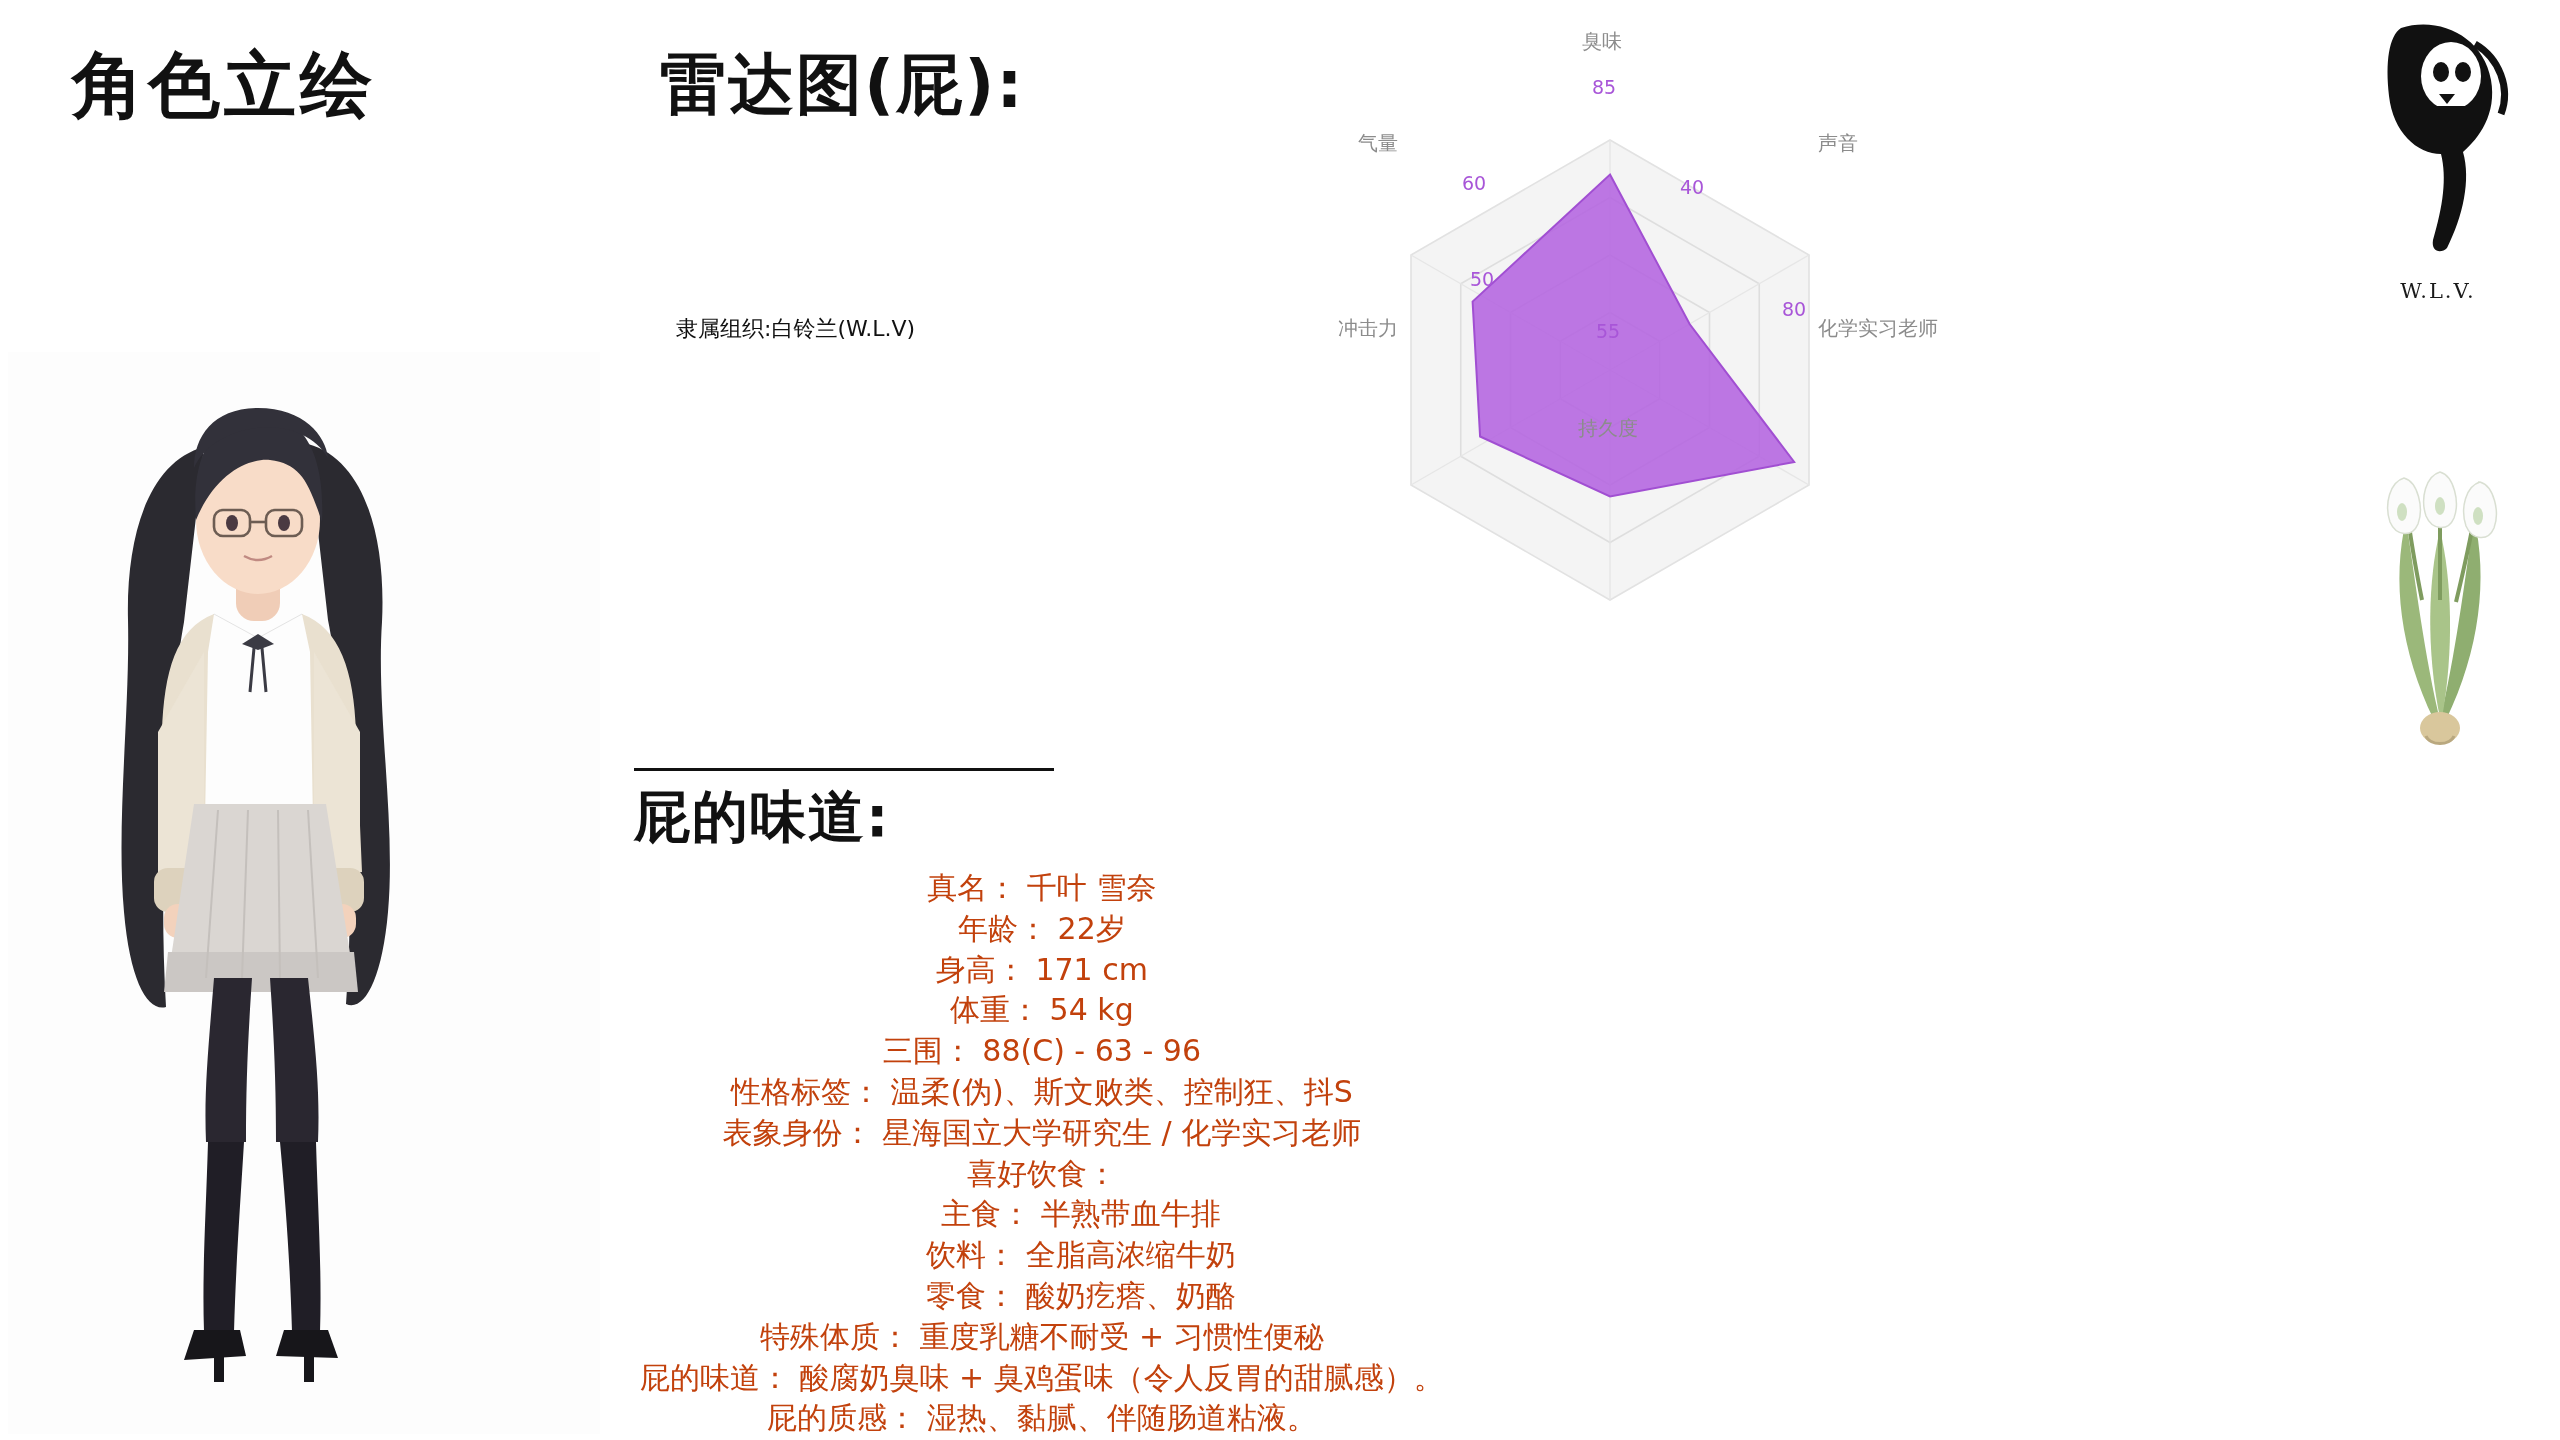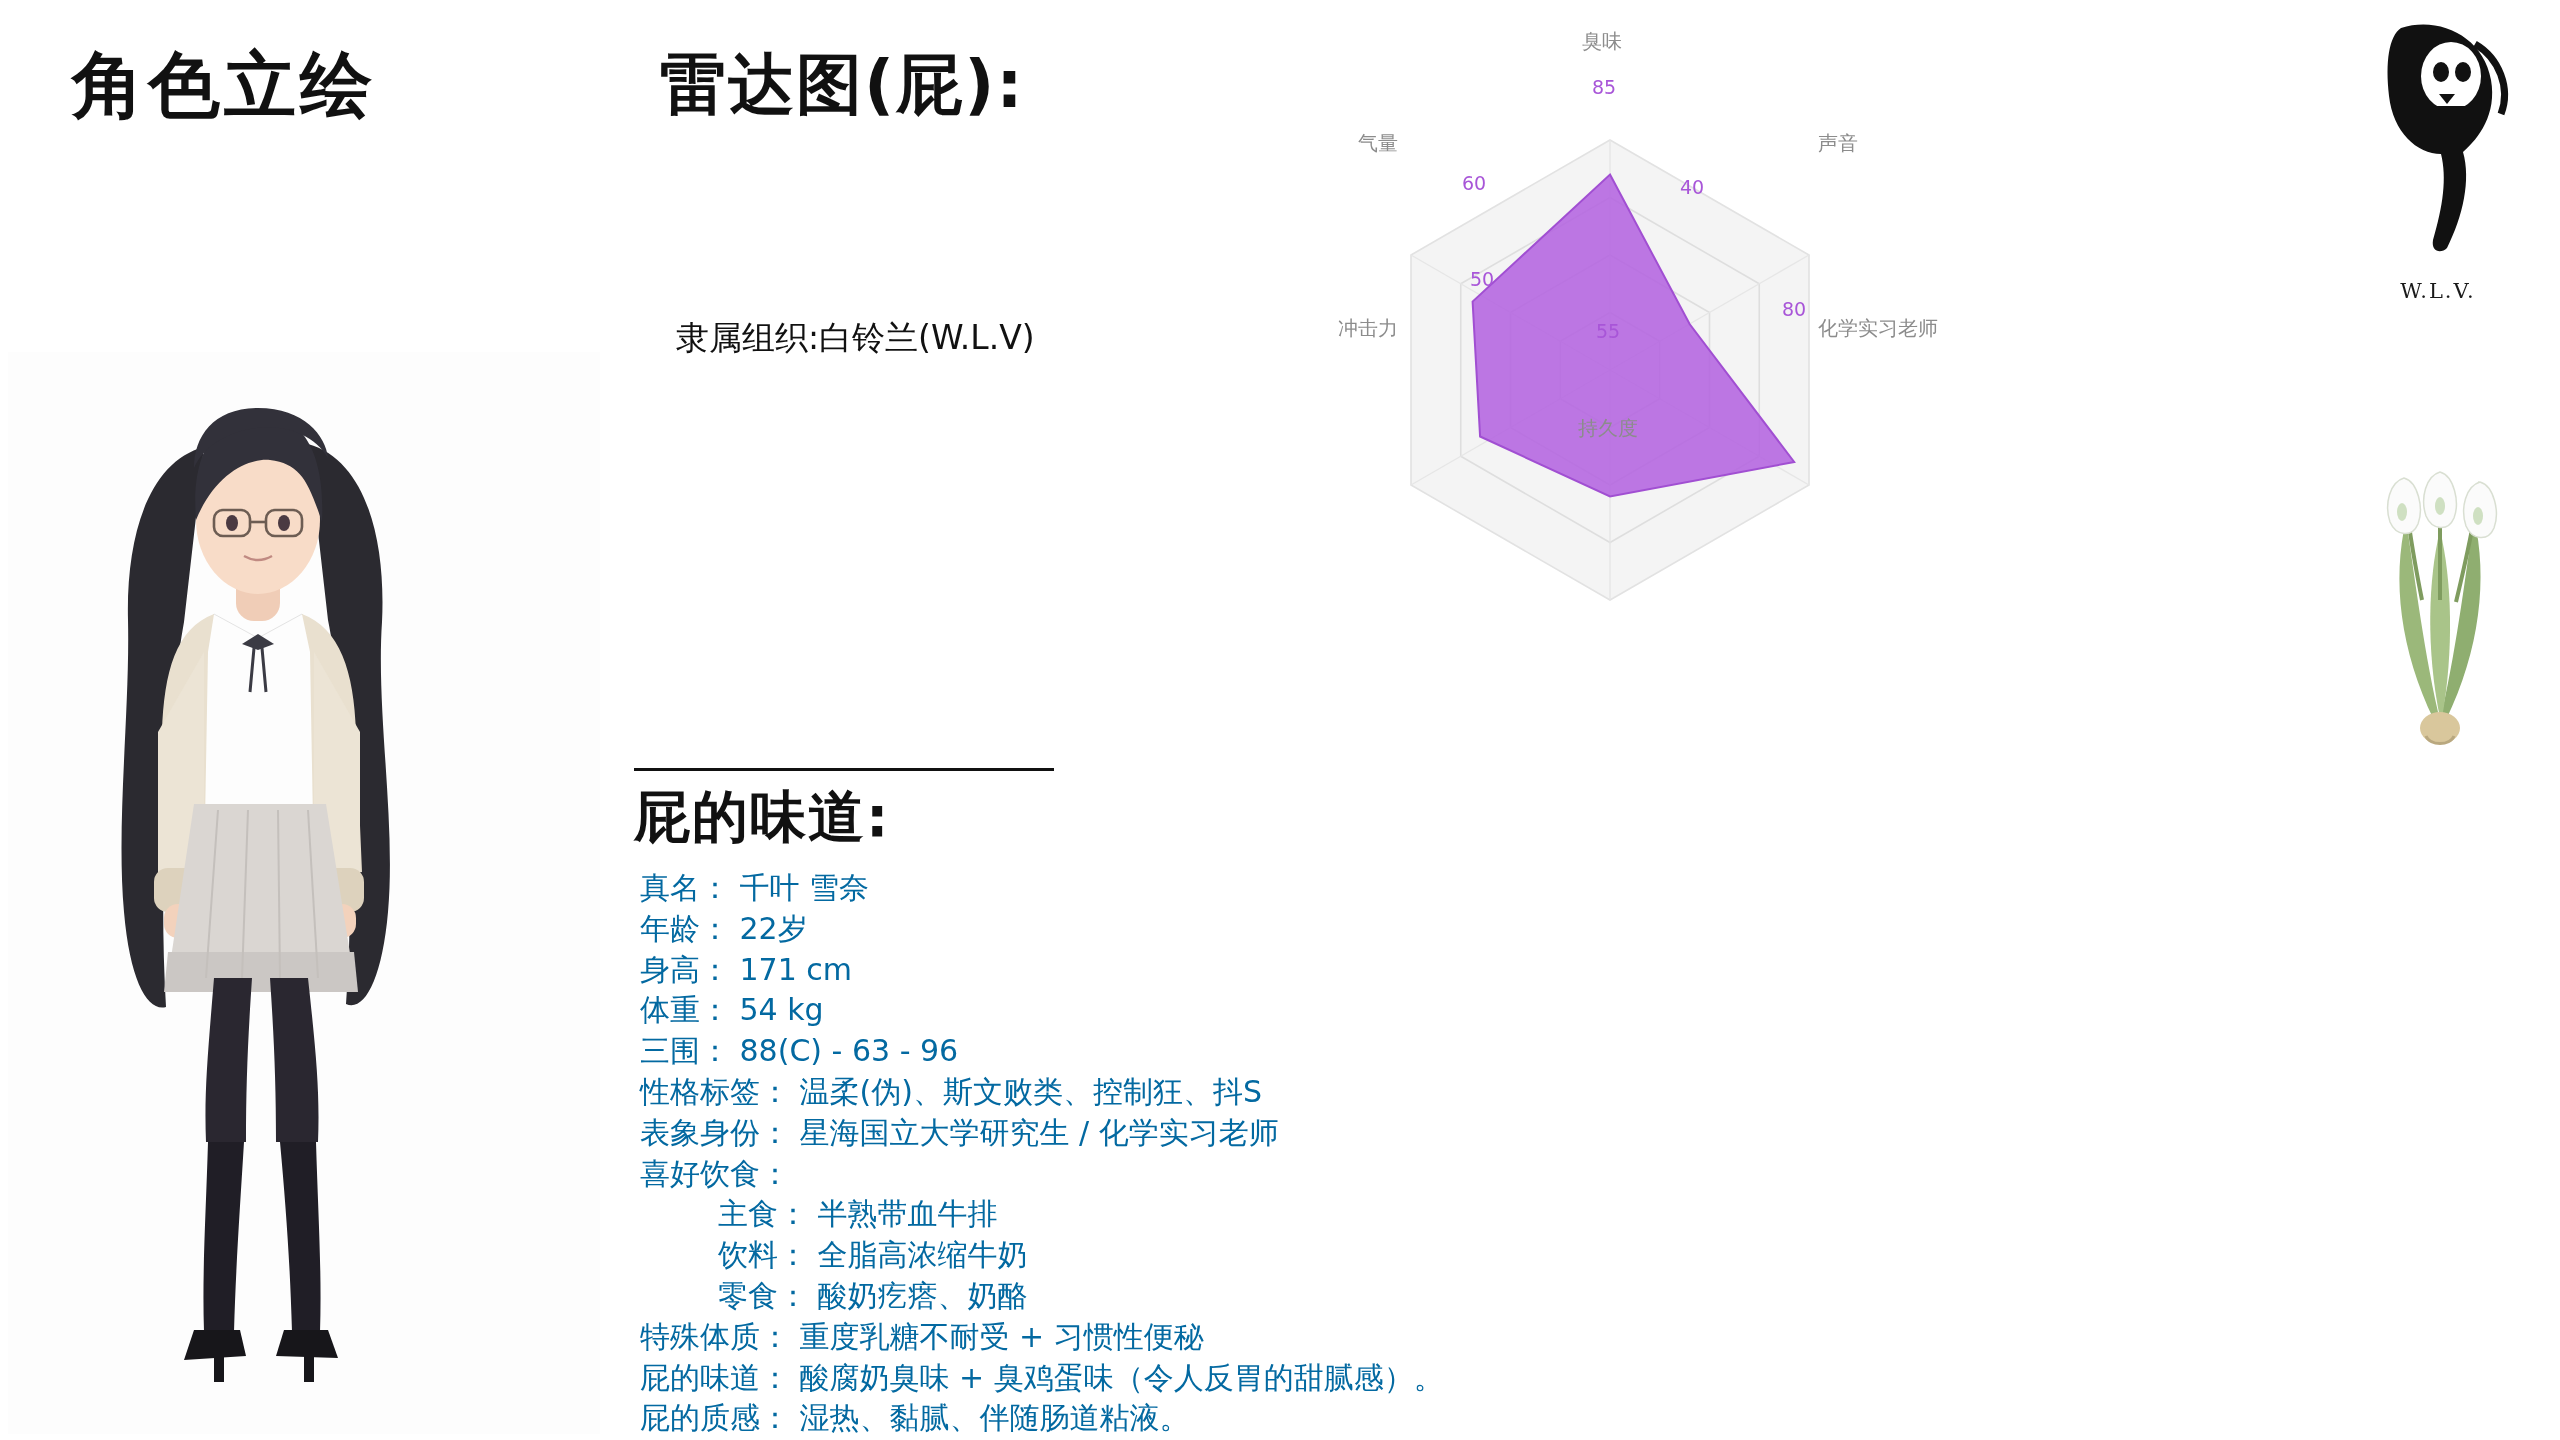--- a/index.html
+++ b/index.html
@@ -24,21 +24,21 @@
     left:660px;top:40px;
     font-size:66px;
     font-weight:bold;
     color:#111;
     letter-spacing:2px;
     font-family:"DejaVu Sans","Liberation Sans",sans-serif;
   }
   .org-block{
     position:absolute;
     left:676px;top:310px;
-    font-size:33px;
+    font-size:22px;
     color:#111;
     line-height:1.72;
     font-family:"DejaVu Sans","Liberation Sans",sans-serif;
   }
   .char-img-frame{
     position:absolute;
     left:8px;top:352px;
     width:592px;height:1082px;
     background:#fbfbfb;
     overflow:hidden;
@@ -81,23 +81,24 @@
     left:634px;top:780px;
     font-size:56px;font-weight:bold;color:#111;
     letter-spacing:2px;
     font-family:"DejaVu Sans","Liberation Sans",sans-serif;
   }
   .info-list{
     position:absolute;
     left:640px;top:868px;
     font-size:30px;
     line-height:1.36;
-    color:#0369a1;
+    color:#c2410c;
     font-family:"DejaVu Sans","Liberation Sans",sans-serif;
     white-space:pre;
+    text-align:center;
   }
   .info-list .row{display:block;}
   .info-list .indent{display:block;padding-left:78px;}
 
   
   .emblem-box{
     position:absolute;
     left:2338px;top:10px;
     width:200px;height:310px;
     text-align:center;

